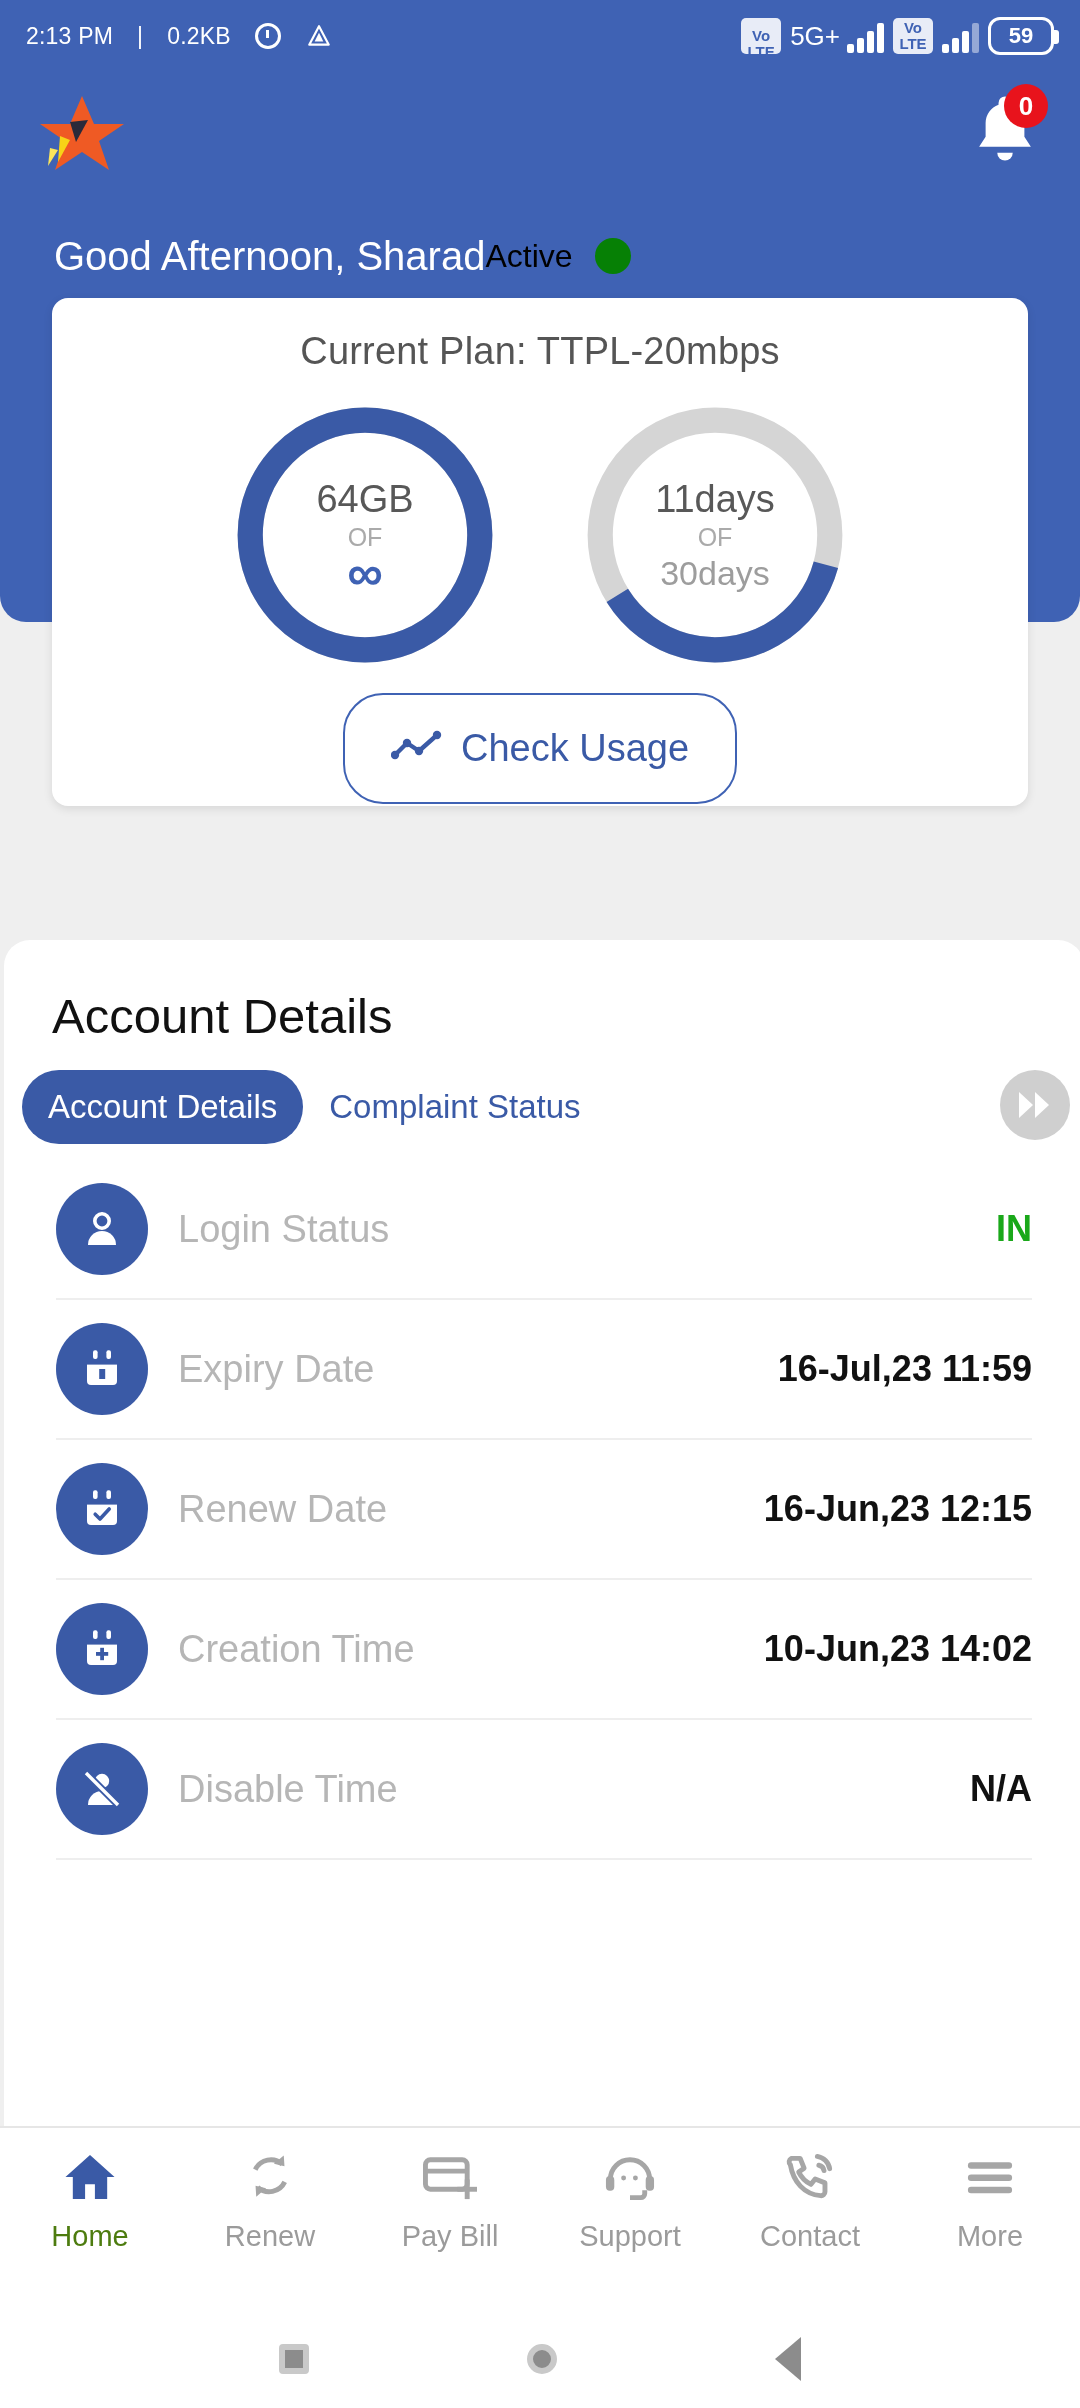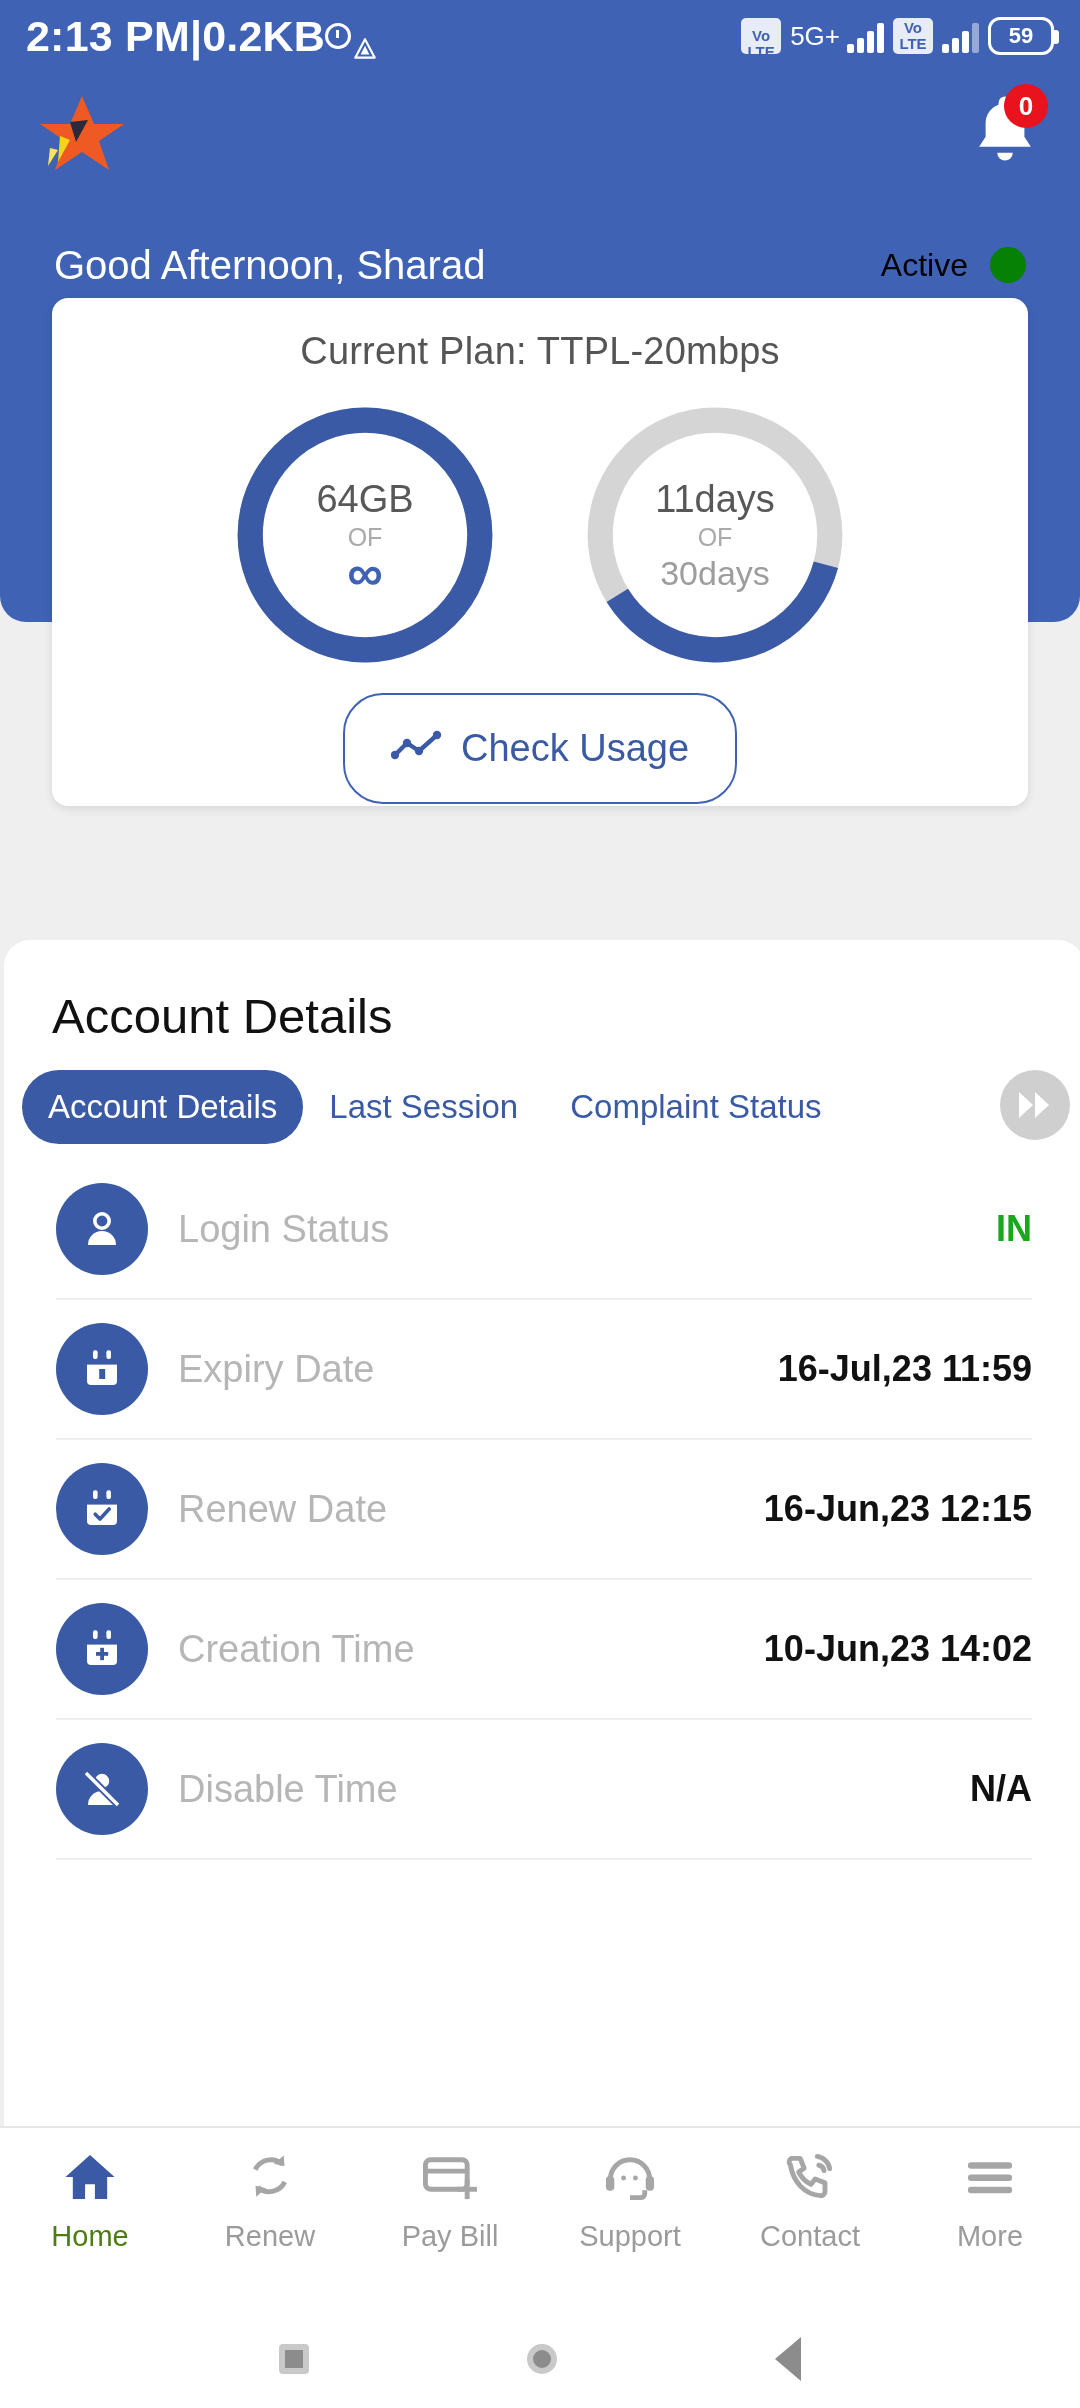--- a/index.html
+++ b/index.html
@@ -11,21 +11,21 @@
   }
   .screen { position:relative; width:1080px; height:2408px; background:#efefef; }
 
   
   .statusbar{
     position:absolute; top:0; left:0; width:1080px; height:72px;
     background:#3f62b4; color:#fff;
     display:flex; align-items:center; justify-content:space-between;
     padding:0 26px;
   }
-  .sb-left{ display:flex; align-items:center; gap:0; font-size:43px; letter-spacing:.2px;font-weight:bold; }
+  .sb-left{ display:flex; align-items:center; gap:24px; font-size:23px; letter-spacing:.2px; }
   .sb-right{ display:flex; align-items:center; gap:9px; }
   .volte{
     display:flex; flex-direction:column; align-items:center; justify-content:center;
     background:#e8ecf7; color:#3f62b4; border-radius:5px;
     width:40px; height:36px; font-size:15px; line-height:16px; font-weight:bold;
   }
   .net-label{ font-size:26px; color:#fff; margin-right:-2px; }
   .bars{ display:flex; align-items:flex-end; gap:3px; height:34px; }
   .bars i{ display:block; width:7px; background:#fff; border-radius:2px; }
   .bars i:nth-child(1){ height:9px; }
@@ -59,22 +59,22 @@
     display:flex; align-items:center; justify-content:center;
     font-size:26px; font-weight:bold; z-index:3; padding:0 6px;
   }
 
   
   .hero{
     position:absolute; top:192px; left:0; width:1080px; height:430px;
     background:#3f62b4; border-radius:0 0 26px 26px;
   }
   .greet-row{
-    position:absolute; top:235px; left:0; width:1080px; height:60px;
-    display:flex; align-items:center; justify-content:space-between;
+    position:absolute; top:226px; left:0; width:1080px; height:60px;
+    display:flex; align-items:center; 
     padding:0 54px; z-index:4;
   }
   .greet{ color:#fff; font-size:40px; }
   .status-right{ display:flex; align-items:center; gap:22px; }
   .status-txt{ color:#000000; font-size:32px; }
   .status-dot{ width:36px; height:36px; border-radius:50%; background:#068005; }
 
   
   .plan-card{
     position:absolute; top:298px; left:52px; width:976px; height:508px;
@@ -273,21 +273,20 @@
         <span>Check Usage</span>
       </div>
     </div>
   </div>
 
   <div class="acct-card">
     <div class="acct-title">Account Details</div>
 
     <div class="tabs">
       <div class="tab active">Account Details</div>
-      <div class="tab">Last Session</div>
       <div class="tab">Complaint Status</div>
       <div class="tab-fwd">
         <svg width="36" height="30" viewBox="0 0 18 15">
           <path d="M1 1 L8 7.5 L1 14 Z" fill="#fff"></path>
             <path d="M9 1 L16 7.5 L9 14 Z" fill="#fff"></path>
         </svg>
       </div>
     </div>
 
     <div class="rows">

